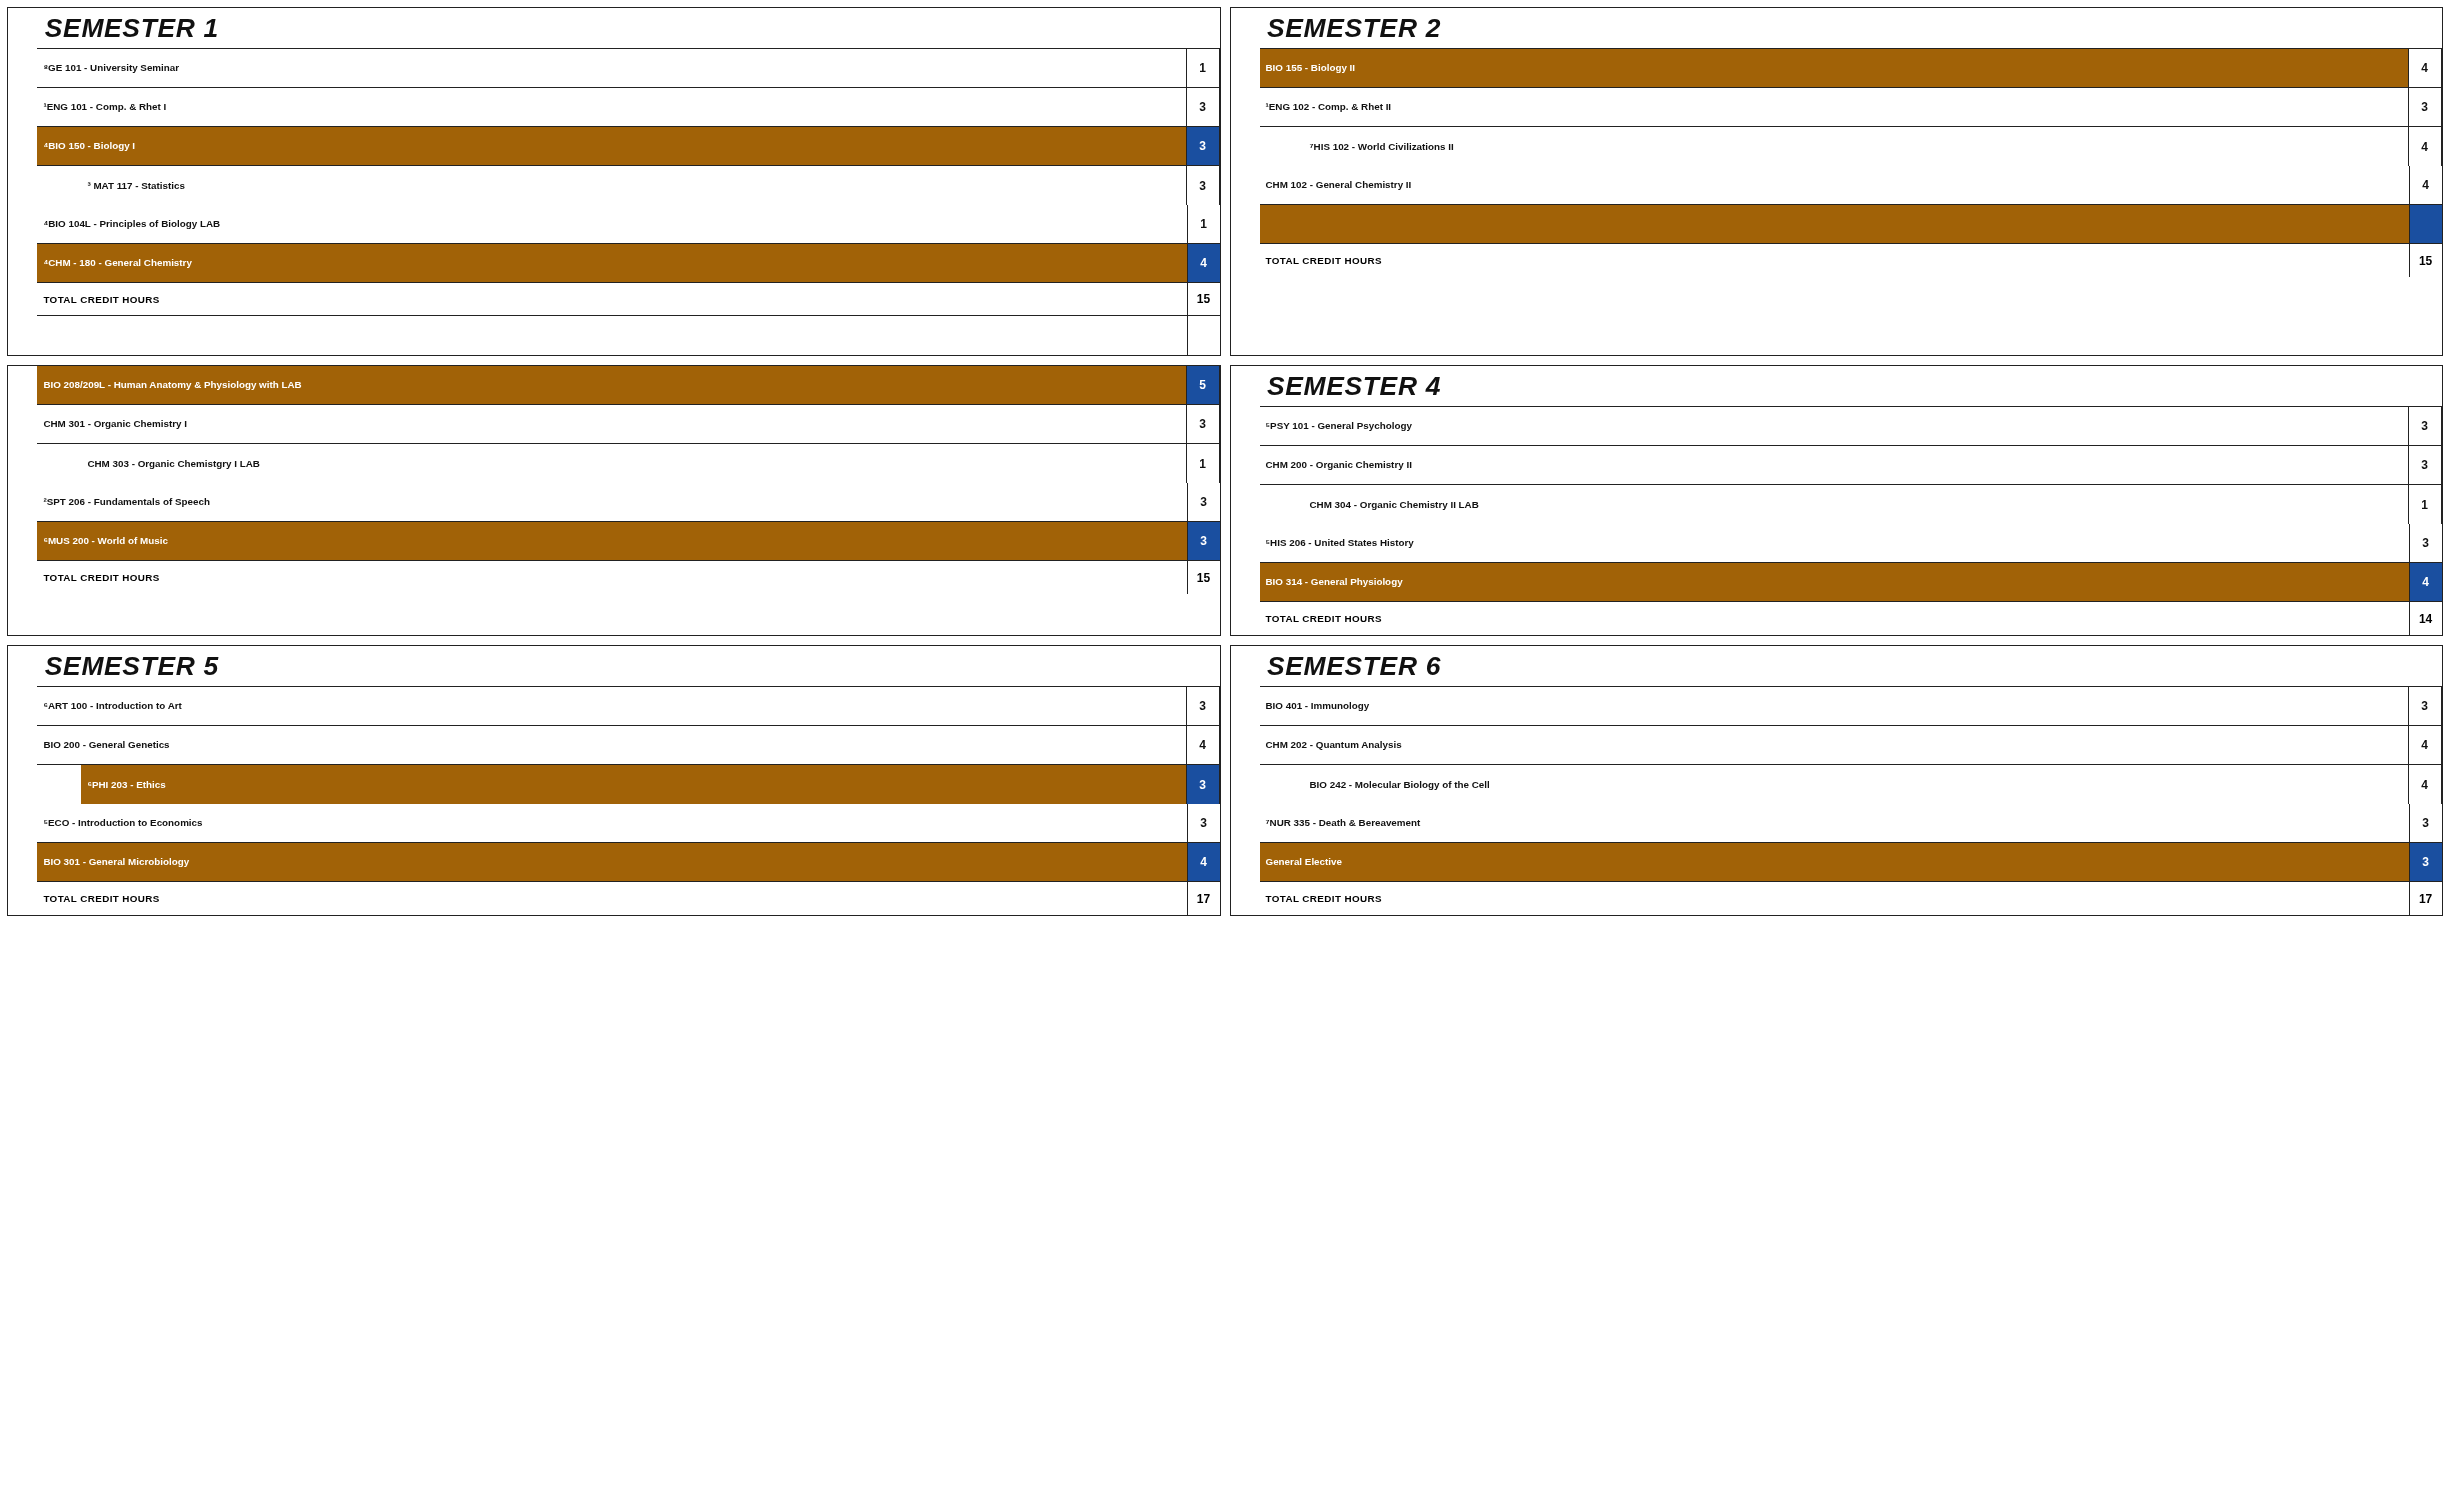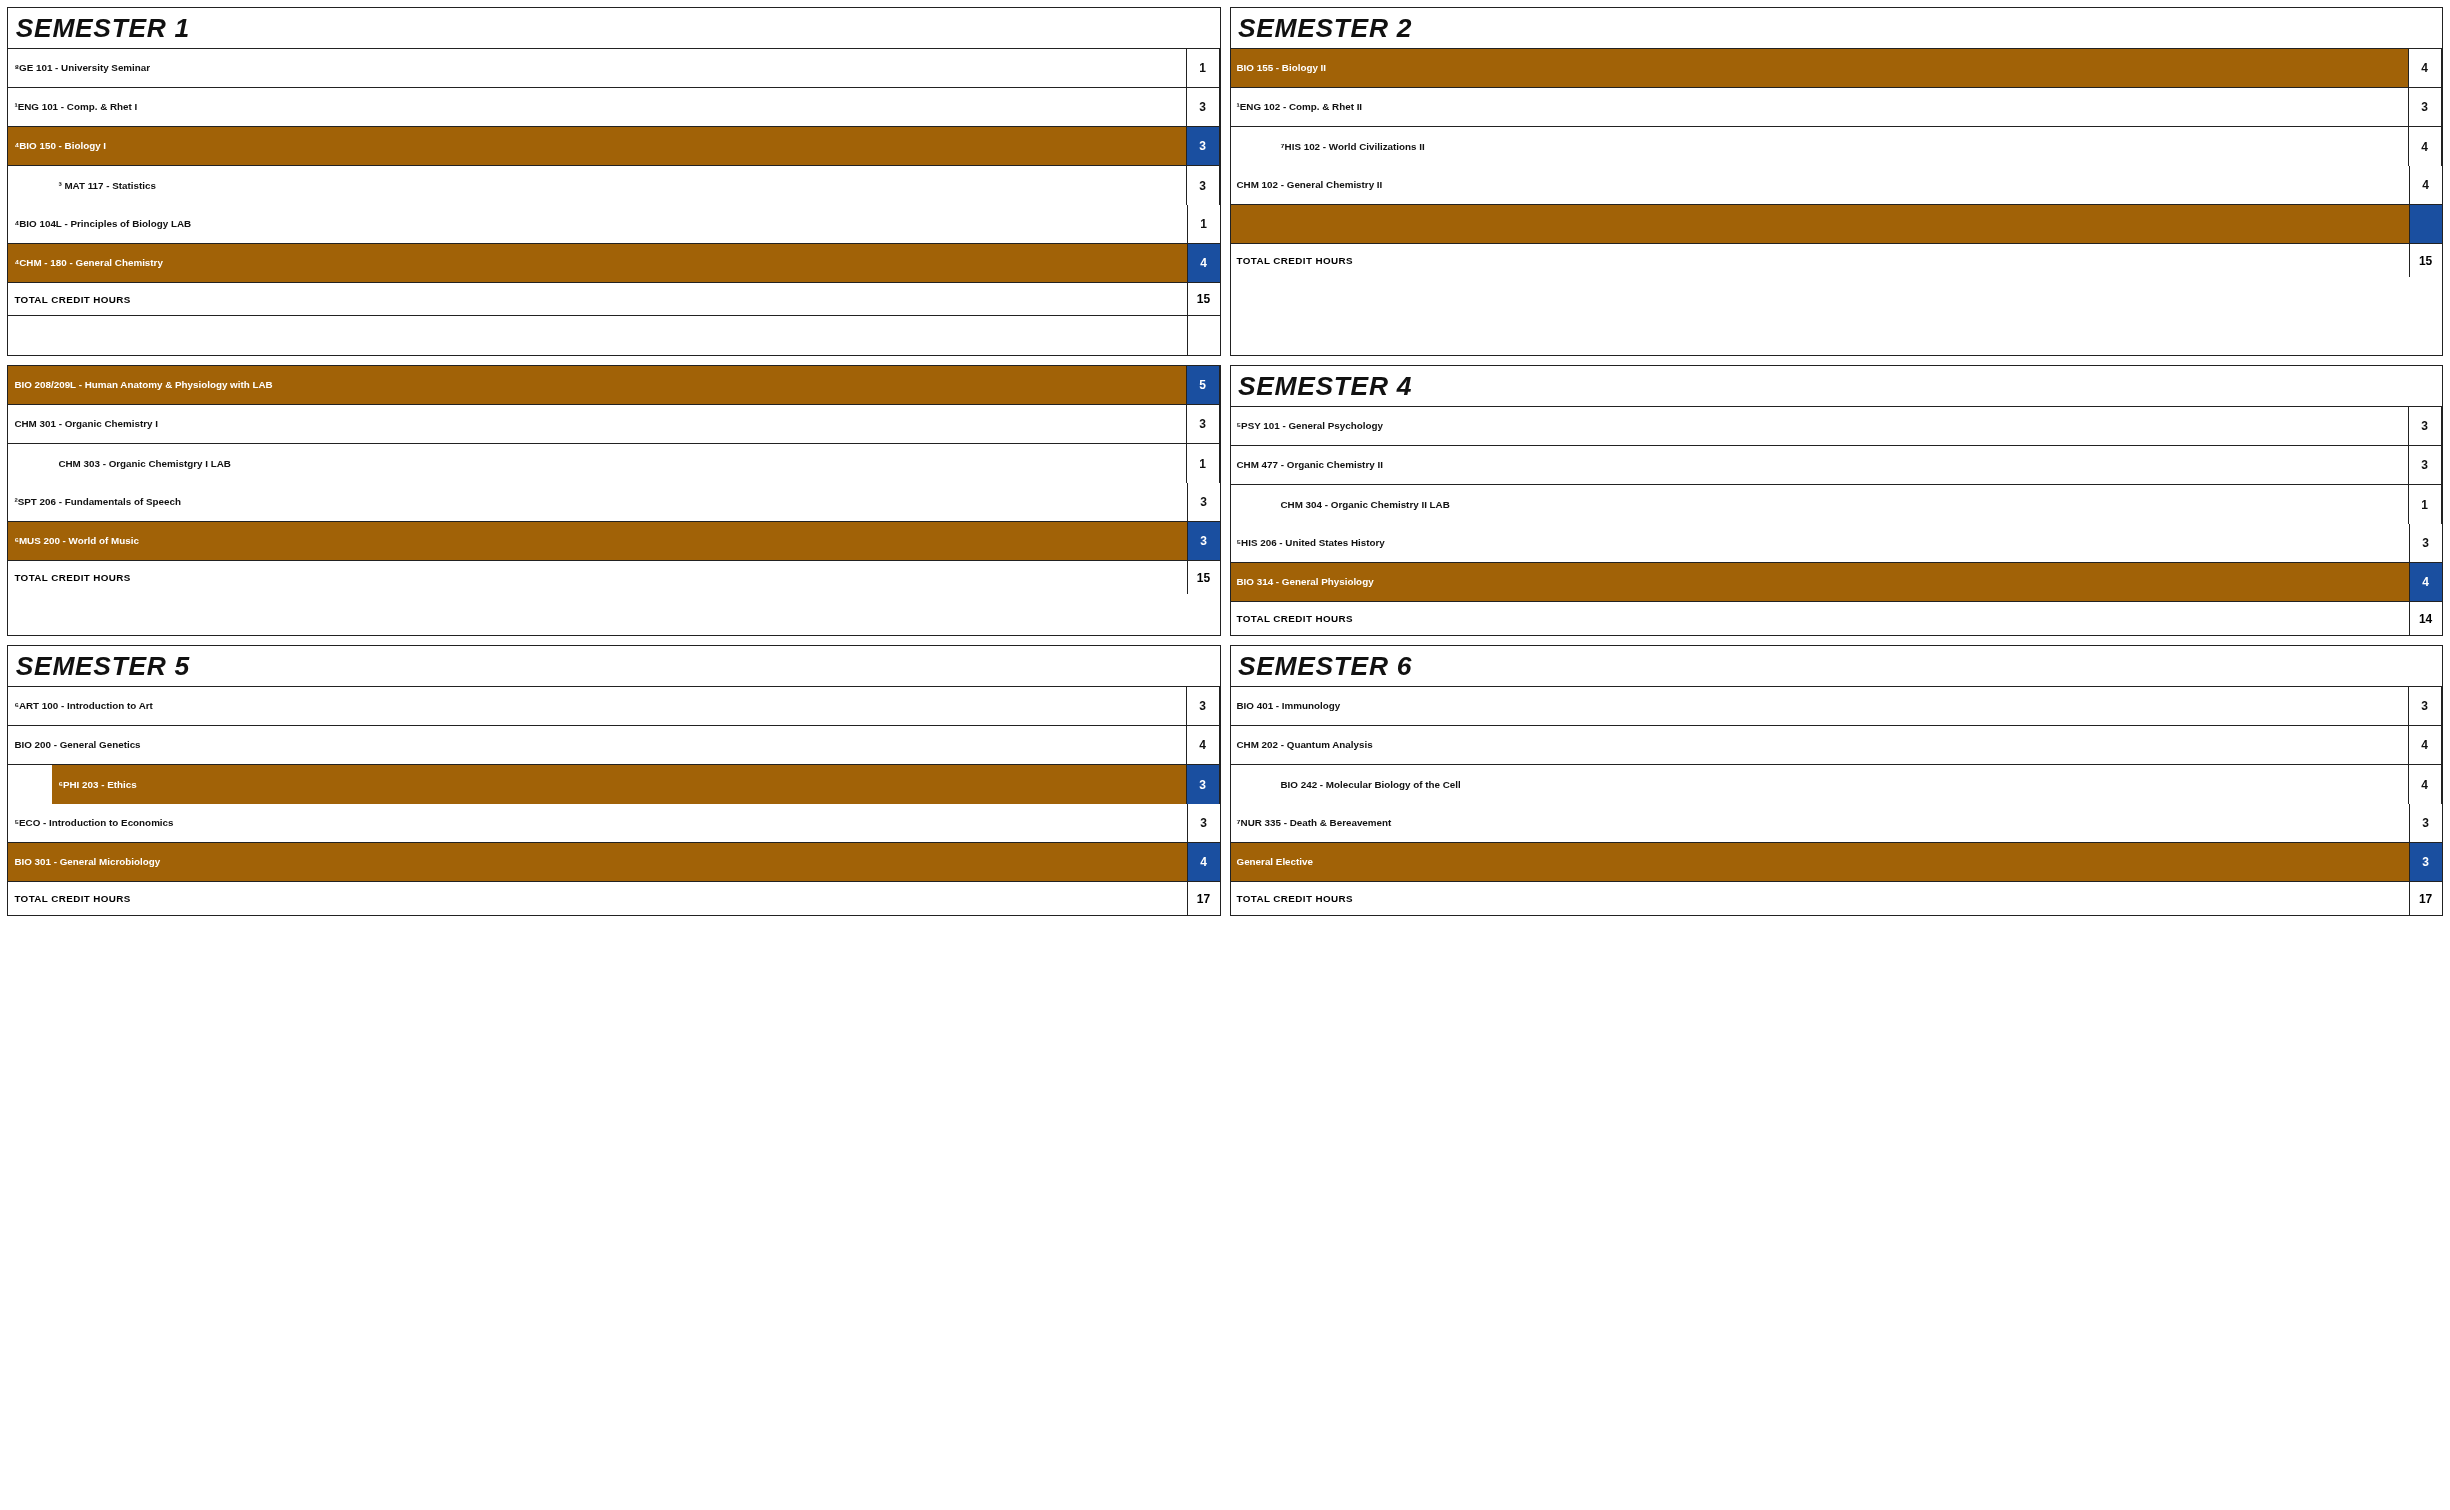--- a/index.html
+++ b/index.html
@@ -10,20 +10,21 @@
     }
 
     .page-grid {
       display: grid;
       grid-template-columns: 1fr 1fr;
       gap: 9px;
     }
 
     .semester-block {
       border: 1.5px solid #222;
+      padding-left: 29px;
     }
 
     .semester-title {
       background: #fff;
       padding: 4.5px 7.4px;
       font-size: 2.2em;
       font-weight: 900;
       font-style: italic;
       text-transform: uppercase;
       letter-spacing: 0.7px;
@@ -236,21 +237,21 @@
     </div>
     <div class="semester-block">
       <div class="semester-title">SEMESTER 4</div>
       <div class="courses-grid">
         <div class="half">
           <div class="course-row">
             <div class="course-name">⁵PSY 101 - General Psychology</div>
             <div class="credit-box">3</div>
           </div>
           <div class="course-row">
-            <div class="course-name">CHM 477 - Organic Chemistry II</div>
+            <div class="course-name">CHM 200 - Organic Chemistry II</div>
             <div class="credit-box">3</div>
           </div>
           <div class="course-row">
             <div class="course-name">CHM 304 - Organic Chemistry II LAB</div>
             <div class="credit-box">1</div>
           </div>
         </div>
         <div class="half">
           <div class="course-row">
             <div class="course-name">⁵HIS 206 - United States History</div>

